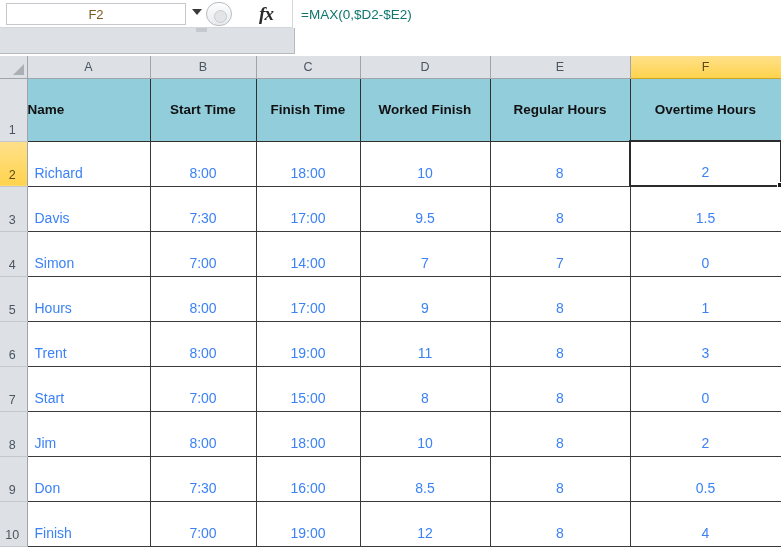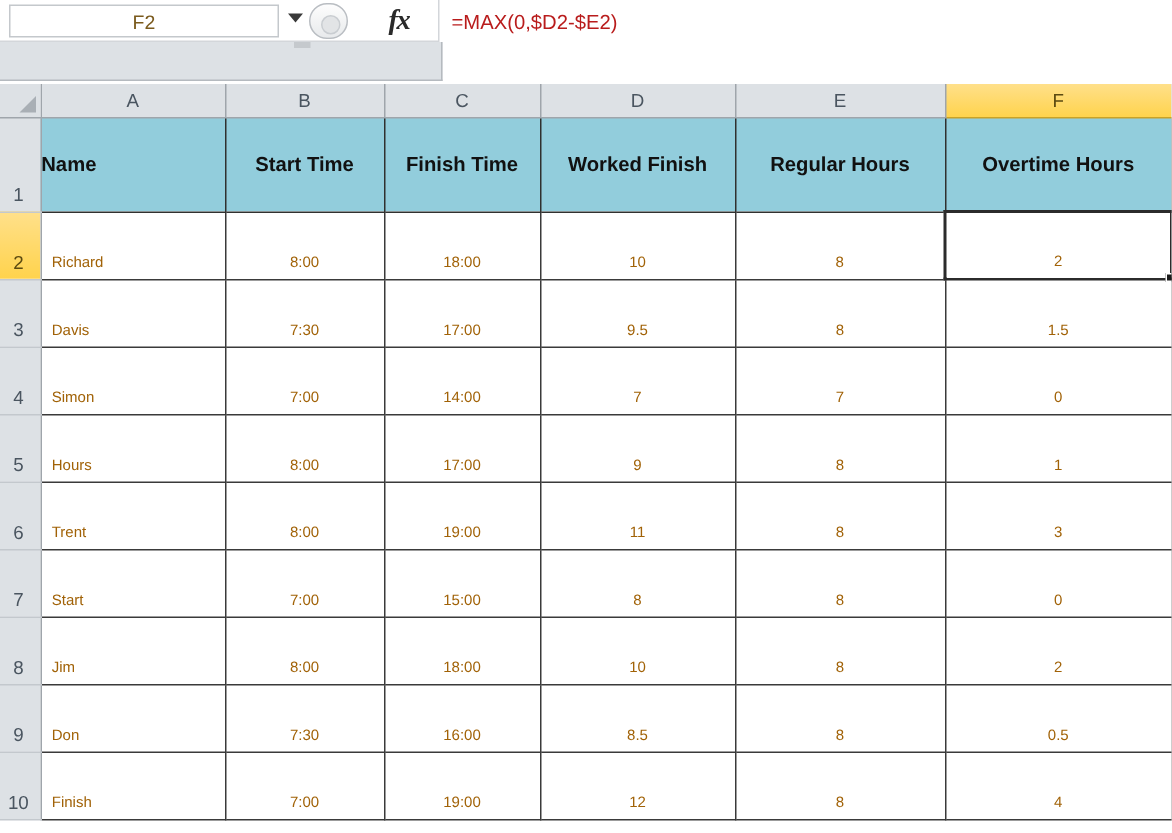--- a/index.html
+++ b/index.html
@@ -106,21 +106,21 @@
     left: 292px;
     top: 0;
     width: 489px;
     height: 28px;
     display: flex;
     align-items: center;
     padding-left: 8px;
     background: #ffffff;
     border-left: 1px solid #d3d6da;
     font-size: 13.5px;
-    color: #b91c1c;
+    color: #0f766e;
   }
 
   .grayband {
     position: absolute;
     left: 0;
     top: 28px;
     width: 295px;
     height: 26px;
     background: #dde1e5;
     border-right: 1px solid #b5babf;
@@ -216,22 +216,22 @@
     padding: 0 0;
     white-space: nowrap;
   }
   td.hdr.first { text-align: left; }
   td.hdr.ctr   { text-align: center; margin-top: 24px; }
 
   
   td.cell {
     background: #ffffff;
     border: 1px solid #3a3a3a;
-    font-size: 10px;
-    color: #a16207;
+    font-size: 14px;
+    color: #3b82f6;
     vertical-align: bottom;
     padding: 0 6px 5px 6px;
     text-align: center;
     white-space: nowrap;
   }
   td.cell.name {
     text-align: left;
     padding-left: 7px;
   }
 

